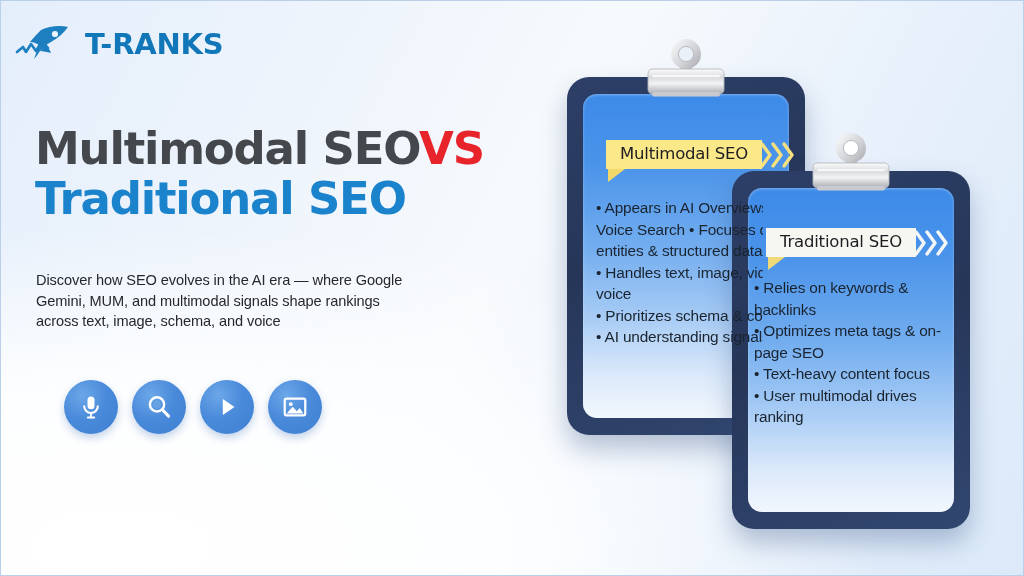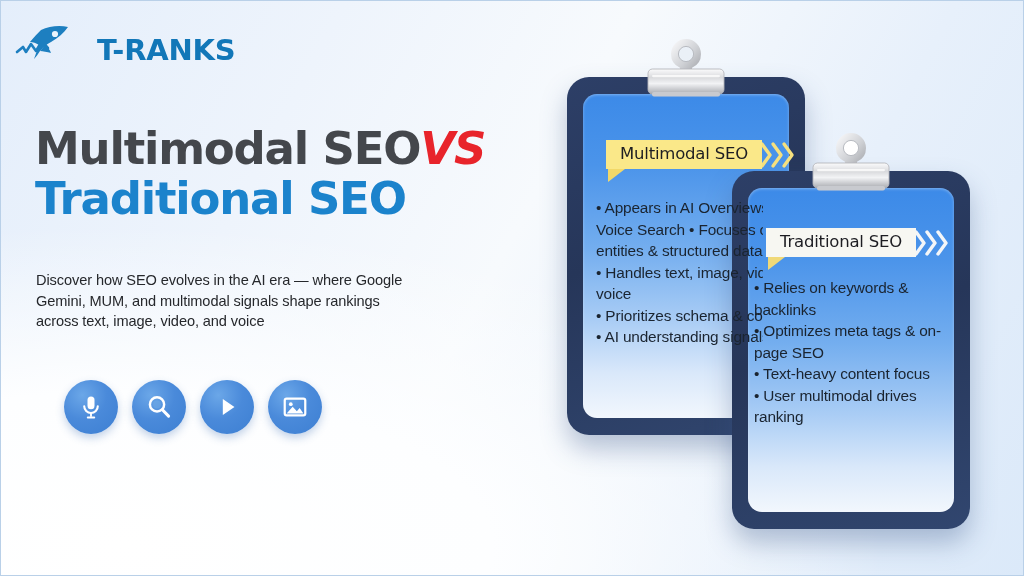--- a/index.html
+++ b/index.html
@@ -20,22 +20,22 @@
       linear-gradient(118deg, #e4eefb 0%, #eef4fc 26%, #f7fafd 48%, #e7f0fb 72%, #dbe9f9 100%);
     border: 1px solid #b9d0e8;
     overflow: hidden;
   }
 
   
   #logo {
     position: absolute;
     left: 14px; top: 22px;
     display: flex;
-    align-items: flex-end;
-    gap: 20px;
+    align-items: center;
+    gap: 8px;
   }
   #logo .mark { width: 62px; height: 42px; display: block; }
   #logo .wordmark {
     font-size: 29px;
     font-weight: 800;
     letter-spacing: -0.2px;
     color: #1277b8;
     font-family: "DejaVu Sans", sans-serif;
     line-height: 1;
   }
@@ -48,21 +48,21 @@
   }
   #headline .l1, #headline .l2 {
     font-family: "DejaVu Sans", sans-serif;
     font-weight: 700;
     font-size: 45px;
     line-height: 1.10;
     letter-spacing: -1.2px;
     white-space: nowrap;
   }
   #headline .l1 { color: #44474c; }
-  #headline .l1 .vs { color: #e8242b; font-style: italic; }
+  #headline .l1 .vs { color: #e8242b; }
   #headline .l2 { color: #1b83cc; }
 
   
   #subtitle {
     position: absolute;
     left: 35px; top: 269px;
     width: 388px;
     font-size: 14.6px;
     line-height: 1.42;
     color: #26282c;
@@ -188,21 +188,21 @@
     <span class="wordmark">T-RANKS</span>
   </div>
 
   <div id="headline">
     <div class="l1">
       <span>Multimodal SEO</span><span class="vs">VS</span>
     </div>
     <div class="l2">Traditional SEO</div>
   </div>
 
-  <p id="subtitle">Discover how SEO evolves in the AI era — where Google Gemini, MUM, and multimodal signals shape rankings across text, image, video, and voice</p>
+  <p id="subtitle">Discover how SEO evolves in the AI era — where Google Gemini, MUM, and multimodal signals shape rankings across text, image, schema, and voice</p>
 
   <div id="modalities">
 
     <div class="modality">
       <svg width="28" height="28" viewBox="0 0 24 24">
         <rect x="9" y="3" width="6" height="11" rx="3" fill="#ffffff"></rect>
         <path d="M6.2 11.4 a5.8 5.8 0 0 0 11.6 0" fill="none" stroke="#ffffff" stroke-width="1.8" stroke-linecap="round"></path>
         <rect x="11.2" y="17" width="1.6" height="3.4" fill="#ffffff"></rect>
         <rect x="8.4" y="20.2" width="7.2" height="1.6" rx="0.8" fill="#ffffff"></rect>
       </svg>

